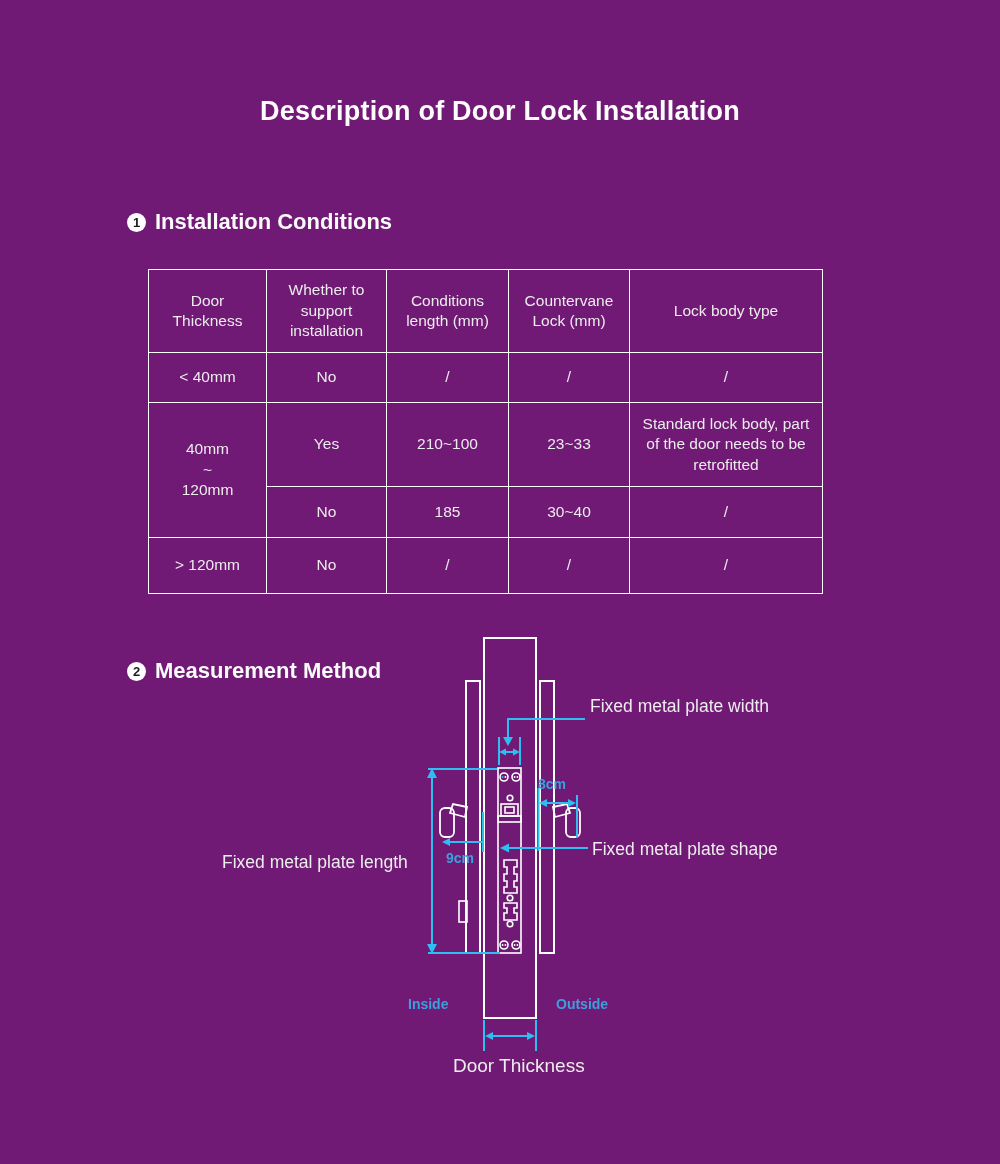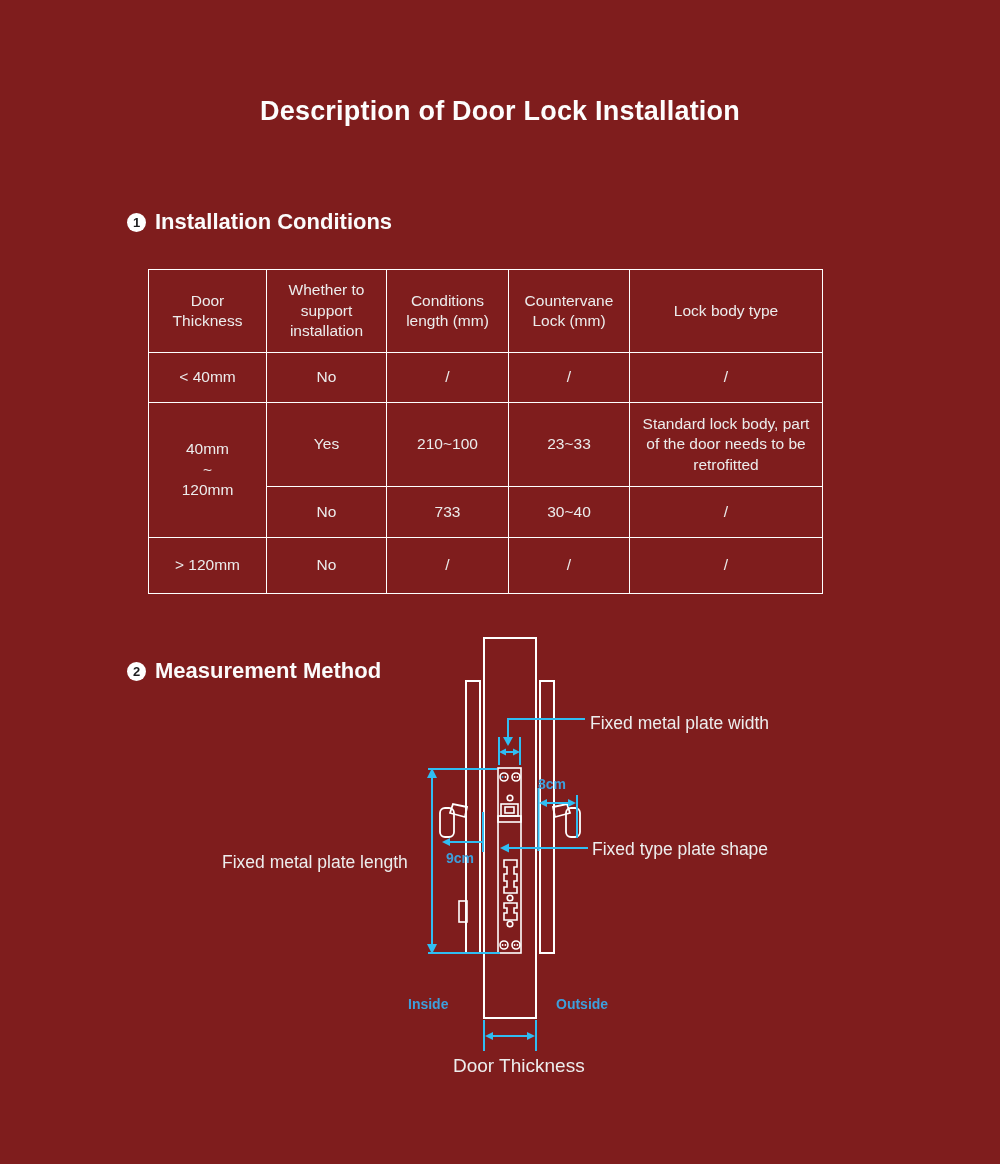--- a/index.html
+++ b/index.html
@@ -1,18 +1,18 @@
 <!DOCTYPE html>
 <html><head>
 <meta charset="utf-8">
 <style>
   html,body{margin:0;padding:0;background:#141517;}
   .page{
     position:relative;width:1000px;height:1164px;margin:0 auto;
-    background:#7f1d1d;color:#f0f0f0;
+    background:#701a75;color:#f0f0f0;
     font-family:"Liberation Sans","DejaVu Sans",sans-serif;
     overflow:hidden;
   }
   .abs{position:absolute;}
   .page-title{
     top:96px;left:0;width:1000px;text-align:center;
     font-size:27px;font-weight:bold;color:#fdfdfd;letter-spacing:.2px;
   }
   .section-head{display:flex;align-items:center;gap:9px;}
   .num-badge{
@@ -82,21 +82,21 @@
       <td rowspan="2" class="prewrap">40mm
 ~
 120mm</td>
       <td>Yes</td>
       <td>210~100</td>
       <td>23~33</td>
       <td>Standard lock body, part of the door needs to be retrofitted</td>
     </tr>
     <tr style="height:51px">
       <td>No</td>
-      <td>733</td>
+      <td>185</td>
       <td>30~40</td>
       <td>/</td>
     </tr>
     <tr style="height:56px">
       <td>&gt; 120mm</td>
       <td>No</td>
       <td>/</td>
       <td>/</td>
       <td>/</td>
     </tr>
@@ -197,22 +197,22 @@
 
     <g stroke-width="2">
       <line class="cline" x1="484" y1="1020" x2="484" y2="1051"></line>
       <line class="cline" x1="536" y1="1020" x2="536" y2="1051"></line>
       <line class="cline" x1="492" y1="1036" x2="528" y2="1036"></line>
       <polygon class="cfill" points="485,1036 493,1032 493,1040"></polygon>
       <polygon class="cfill" points="535,1036 527,1032 527,1040"></polygon>
     </g>
   </svg>
 
-  <div class="abs dlabel" style="left:590px;top:713px;text-align:center;">Fixed metal plate width</div>
+  <div class="abs dlabel" style="left:590px;top:696px;text-align:center;">Fixed metal plate width</div>
   <div class="abs cyan-label" style="left:538px;top:776px;">8cm</div>
   <div class="abs dlabel right-align" style="left:222px;top:852px;width:200px;">Fixed metal plate length</div>
   <div class="abs cyan-label" style="left:446px;top:850px;">9cm</div>
-  <div class="abs dlabel" style="left:592px;top:839px;">Fixed type plate shape</div>
+  <div class="abs dlabel" style="left:592px;top:839px;">Fixed metal plate shape</div>
   <div class="abs cyan-label" style="left:408px;top:996px;">Inside</div>
   <div class="abs cyan-label" style="left:556px;top:996px;">Outside</div>
   <div class="abs dlabel" style="left:453px;top:1055px;font-size:19px;">Door Thickness</div>
 
 </div>
 
 </body></html>

